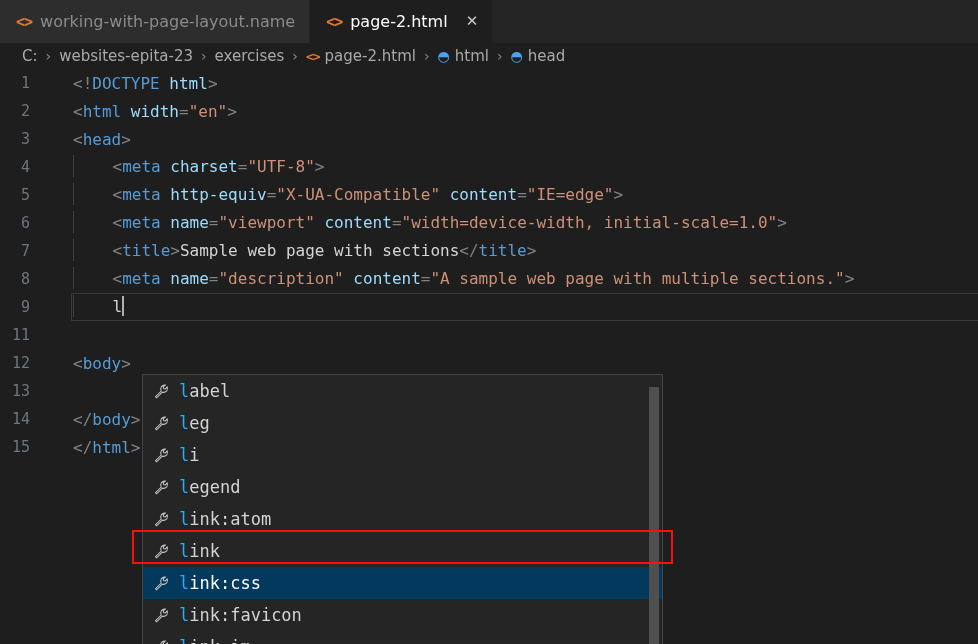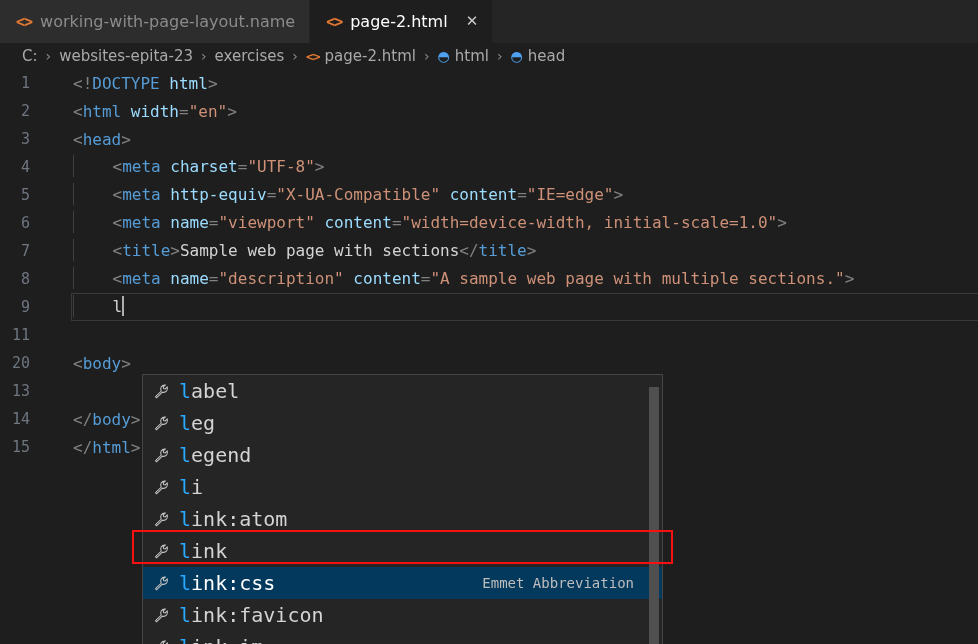--- a/index.html
+++ b/index.html
@@ -158,21 +158,21 @@
     cursor: pointer;
     position: relative;
   }
   .sugg-row.selected { background: #04395e; }
   .sugg-ico {
     width: 17px; height: 17px;
     flex: 0 0 auto;
     display: flex; align-items: center; justify-content: center;
   }
   .sugg-label {
-    font-size: 20px;
+    font-size: 17px;
     color: #d4d4d4;
     font-family: "DejaVu Sans Mono", monospace;
     white-space: pre;
   }
   .sugg-label .hl { color: #2aaaff; }
   .sugg-row.selected .sugg-label { color: #ffffff; text-align: right; }
   .sugg-detail {
     margin-left: auto;
     font-size: 14px;
     color: #bdbdbd;
@@ -261,21 +261,21 @@
       <div class="code-line"><span class="lineno">1</span><span class="code-text"><span class="t-punct">&lt;!</span><span class="t-doctype">DOCTYPE</span><span class="t-plain"> </span><span class="t-doctype-name">html</span><span class="t-punct">&gt;</span></span></div>
       <div class="code-line"><span class="lineno">2</span><span class="code-text"><span class="t-punct">&lt;</span><span class="t-tag">html</span><span class="t-plain"> </span><span class="t-attr">width</span><span class="t-punct">=</span><span class="t-str">"en"</span><span class="t-punct">&gt;</span></span></div>
       <div class="code-line"><span class="lineno">3</span><span class="code-text"><span class="t-punct">&lt;</span><span class="t-tag">head</span><span class="t-punct">&gt;</span></span></div>
       <div class="code-line"><span class="lineno">4</span><span class="code-text"><span class="indent"></span><span class="ind-sp"></span><span class="t-punct">&lt;</span><span class="t-tag">meta</span><span class="t-plain"> </span><span class="t-attr">charset</span><span class="t-punct">=</span><span class="t-str">"UTF-8"</span><span class="t-punct">&gt;</span></span></div>
       <div class="code-line"><span class="lineno">5</span><span class="code-text"><span class="indent"></span><span class="ind-sp"></span><span class="t-punct">&lt;</span><span class="t-tag">meta</span><span class="t-plain"> </span><span class="t-attr">http-equiv</span><span class="t-punct">=</span><span class="t-str">"X-UA-Compatible"</span><span class="t-plain"> </span><span class="t-attr">content</span><span class="t-punct">=</span><span class="t-str">"IE=edge"</span><span class="t-punct">&gt;</span></span></div>
       <div class="code-line"><span class="lineno">6</span><span class="code-text"><span class="indent"></span><span class="ind-sp"></span><span class="t-punct">&lt;</span><span class="t-tag">meta</span><span class="t-plain"> </span><span class="t-attr">name</span><span class="t-punct">=</span><span class="t-str">"viewport"</span><span class="t-plain"> </span><span class="t-attr">content</span><span class="t-punct">=</span><span class="t-str">"width=device-width, initial-scale=1.0"</span><span class="t-punct">&gt;</span></span></div>
       <div class="code-line"><span class="lineno">7</span><span class="code-text"><span class="indent"></span><span class="ind-sp"></span><span class="t-punct">&lt;</span><span class="t-tag">title</span><span class="t-punct">&gt;</span><span class="t-txt">Sample web page with sections</span><span class="t-punct">&lt;/</span><span class="t-tag">title</span><span class="t-punct">&gt;</span></span></div>
       <div class="code-line"><span class="lineno">8</span><span class="code-text"><span class="indent"></span><span class="ind-sp"></span><span class="t-punct">&lt;</span><span class="t-tag">meta</span><span class="t-plain"> </span><span class="t-attr">name</span><span class="t-punct">=</span><span class="t-str">"description"</span><span class="t-plain"> </span><span class="t-attr">content</span><span class="t-punct">=</span><span class="t-str">"A sample web page with multiple sections."</span><span class="t-punct">&gt;</span></span></div>
       <div class="code-line current"><span class="lineno">9</span><span class="code-text"><span class="indent"></span><span class="ind-sp"></span><span class="t-plain">l</span><span id="cursor"></span></span></div>
       <div class="code-line"><span class="lineno">11</span><span class="code-text"></span></div>
-      <div class="code-line"><span class="lineno">20</span><span class="code-text"><span class="t-punct">&lt;</span><span class="t-tag">body</span><span class="t-punct">&gt;</span></span></div>
+      <div class="code-line"><span class="lineno">12</span><span class="code-text"><span class="t-punct">&lt;</span><span class="t-tag">body</span><span class="t-punct">&gt;</span></span></div>
       <div class="code-line"><span class="lineno">13</span><span class="code-text"></span></div>
       <div class="code-line"><span class="lineno">14</span><span class="code-text"><span class="t-punct">&lt;/</span><span class="t-tag">body</span><span class="t-punct">&gt;</span></span></div>
       <div class="code-line"><span class="lineno">15</span><span class="code-text"><span class="t-punct">&lt;/</span><span class="t-tag">html</span><span class="t-punct">&gt;</span></span></div>
     </div>
 
   <div id="h-scrollbar"></div>
 
   <div id="suggest">
     <div id="sugg-list">
         <div class="sugg-row">
@@ -293,54 +293,53 @@
             </svg>
           </span>
           <span class="sugg-label"><span class="hl">l</span>eg</span>
         </div>
         <div class="sugg-row">
           <span class="sugg-ico">
             <svg width="15" height="15" viewBox="0 0 16 16">
               <path d="M11.3 1.2a4.2 4.2 0 0 0-3.6 6.3L1.6 13.6l1.2 1.2 6.1-6.1a4.2 4.2 0 0 0 5.2-5.5l-2.1 2.1-1.7-.4-.4-1.7 2.1-2.1a4.2 4.2 0 0 0-.7-.1z" fill="none" stroke="#c5c5c5" stroke-width="1.1"></path>
             </svg>
           </span>
+          <span class="sugg-label"><span class="hl">l</span>i</span>
+        </div>
+        <div class="sugg-row">
+          <span class="sugg-ico">
+            <svg width="15" height="15" viewBox="0 0 16 16">
+              <path d="M11.3 1.2a4.2 4.2 0 0 0-3.6 6.3L1.6 13.6l1.2 1.2 6.1-6.1a4.2 4.2 0 0 0 5.2-5.5l-2.1 2.1-1.7-.4-.4-1.7 2.1-2.1a4.2 4.2 0 0 0-.7-.1z" fill="none" stroke="#c5c5c5" stroke-width="1.1"></path>
+            </svg>
+          </span>
           <span class="sugg-label"><span class="hl">l</span>egend</span>
         </div>
         <div class="sugg-row">
           <span class="sugg-ico">
             <svg width="15" height="15" viewBox="0 0 16 16">
               <path d="M11.3 1.2a4.2 4.2 0 0 0-3.6 6.3L1.6 13.6l1.2 1.2 6.1-6.1a4.2 4.2 0 0 0 5.2-5.5l-2.1 2.1-1.7-.4-.4-1.7 2.1-2.1a4.2 4.2 0 0 0-.7-.1z" fill="none" stroke="#c5c5c5" stroke-width="1.1"></path>
             </svg>
           </span>
-          <span class="sugg-label"><span class="hl">l</span>i</span>
-        </div>
-        <div class="sugg-row">
-          <span class="sugg-ico">
-            <svg width="15" height="15" viewBox="0 0 16 16">
-              <path d="M11.3 1.2a4.2 4.2 0 0 0-3.6 6.3L1.6 13.6l1.2 1.2 6.1-6.1a4.2 4.2 0 0 0 5.2-5.5l-2.1 2.1-1.7-.4-.4-1.7 2.1-2.1a4.2 4.2 0 0 0-.7-.1z" fill="none" stroke="#c5c5c5" stroke-width="1.1"></path>
-            </svg>
-          </span>
           <span class="sugg-label"><span class="hl">l</span>ink:atom</span>
         </div>
         <div class="sugg-row">
           <span class="sugg-ico">
             <svg width="15" height="15" viewBox="0 0 16 16">
               <path d="M11.3 1.2a4.2 4.2 0 0 0-3.6 6.3L1.6 13.6l1.2 1.2 6.1-6.1a4.2 4.2 0 0 0 5.2-5.5l-2.1 2.1-1.7-.4-.4-1.7 2.1-2.1a4.2 4.2 0 0 0-.7-.1z" fill="none" stroke="#c5c5c5" stroke-width="1.1"></path>
             </svg>
           </span>
           <span class="sugg-label"><span class="hl">l</span>ink</span>
         </div>
         <div class="sugg-row selected">
           <span class="sugg-ico">
             <svg width="15" height="15" viewBox="0 0 16 16">
               <path d="M11.3 1.2a4.2 4.2 0 0 0-3.6 6.3L1.6 13.6l1.2 1.2 6.1-6.1a4.2 4.2 0 0 0 5.2-5.5l-2.1 2.1-1.7-.4-.4-1.7 2.1-2.1a4.2 4.2 0 0 0-.7-.1z" fill="none" stroke="#c5c5c5" stroke-width="1.1"></path>
             </svg>
           </span>
           <span class="sugg-label"><span class="hl">l</span>ink:css</span>
-          <span class="sugg-detail">Emmet Abbreviation</span>
         </div>
         <div class="sugg-row">
           <span class="sugg-ico">
             <svg width="15" height="15" viewBox="0 0 16 16">
               <path d="M11.3 1.2a4.2 4.2 0 0 0-3.6 6.3L1.6 13.6l1.2 1.2 6.1-6.1a4.2 4.2 0 0 0 5.2-5.5l-2.1 2.1-1.7-.4-.4-1.7 2.1-2.1a4.2 4.2 0 0 0-.7-.1z" fill="none" stroke="#c5c5c5" stroke-width="1.1"></path>
             </svg>
           </span>
           <span class="sugg-label"><span class="hl">l</span>ink:favicon</span>
         </div>
         <div class="sugg-row">

